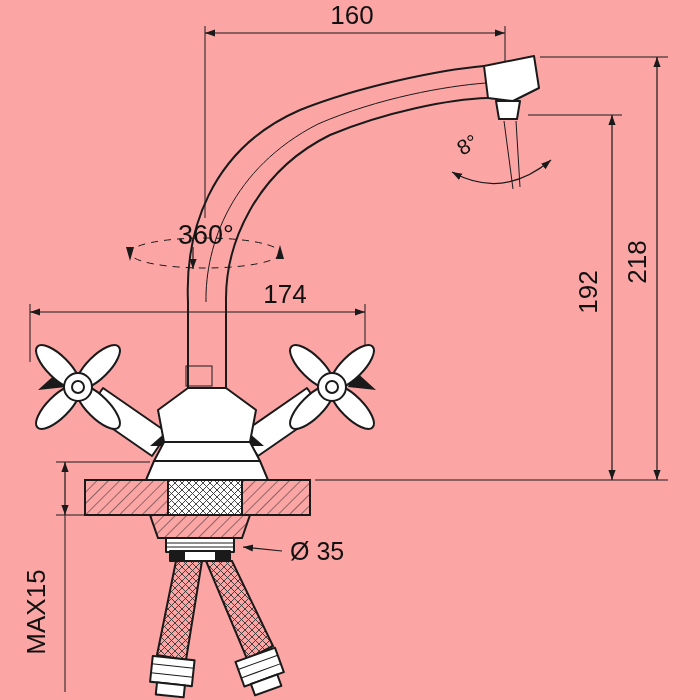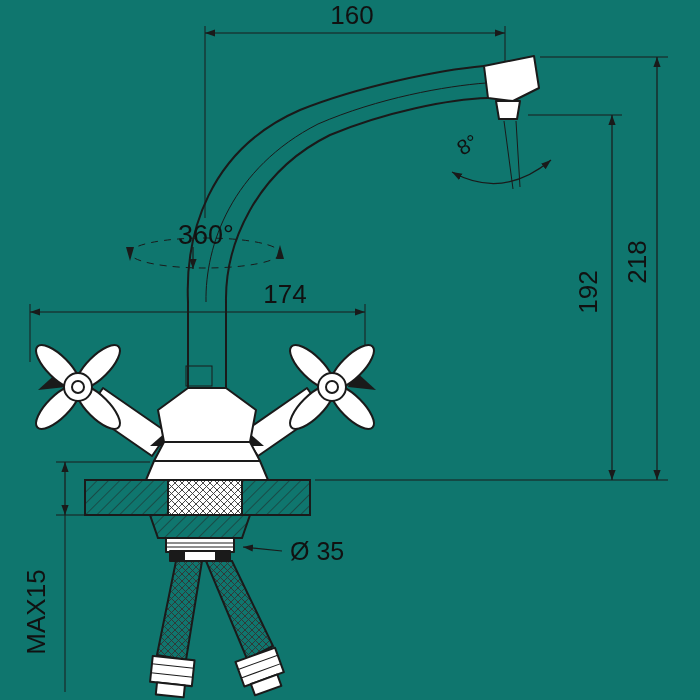--- a/index.html
+++ b/index.html
@@ -1,16 +1,16 @@
 <!DOCTYPE html>
 <html><head>
 <meta charset="utf-8">
 <style>
   html,body{margin:0;padding:0;background:#ffffff;}
-  .stage{width:700px;height:700px;position:relative;background:#0f766e;overflow:hidden;}
+  .stage{width:700px;height:700px;position:relative;background:#fca5a5;overflow:hidden;}
   svg{display:block;}
   text{font-family:"Liberation Sans","DejaVu Sans",sans-serif;fill:#111;}
   .dim-line{stroke:#1a1a1a;stroke-width:1.2;fill:none;}
   .ext-line{stroke:#1a1a1a;stroke-width:1;fill:none;}
   .obj{fill:none;stroke:#1a1a1a;stroke-width:2;stroke-linejoin:round;stroke-linecap:round;}
   .objw{fill:#ffffff;stroke:#1a1a1a;stroke-width:2;stroke-linejoin:round;}
   .thin{fill:none;stroke:#1a1a1a;stroke-width:1;}
   .darkfill{fill:#1a1a1a;stroke:none;}
   .dash{stroke-dasharray:7 6;}
 </style>

